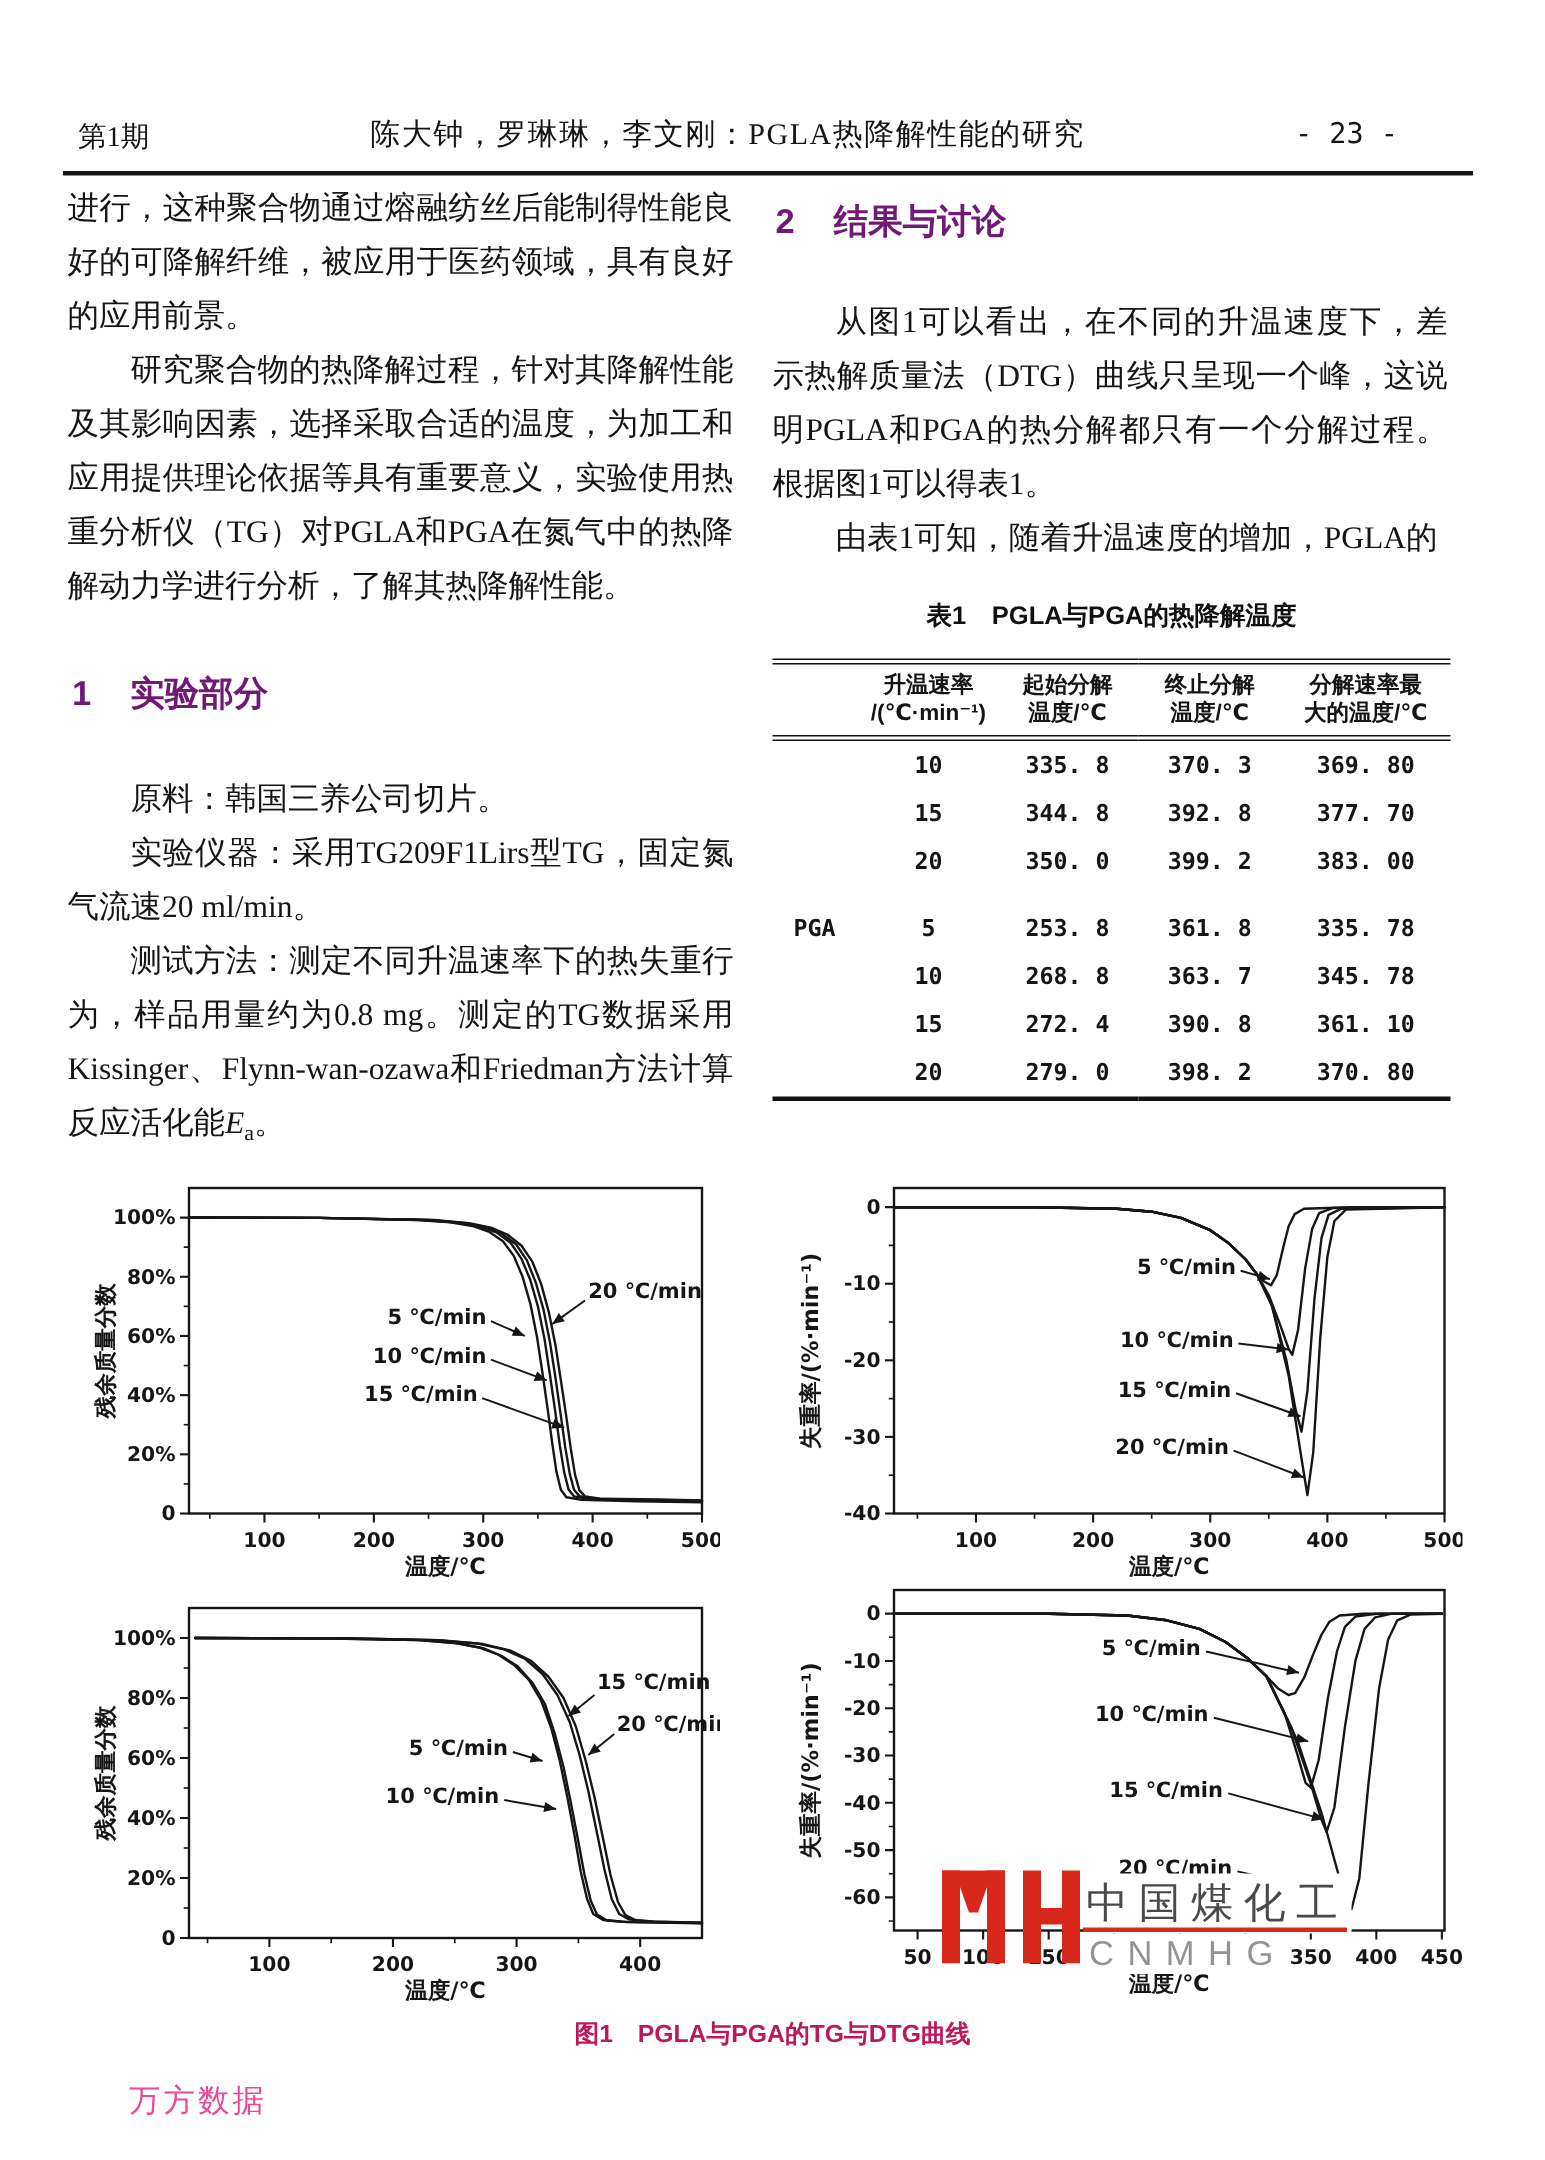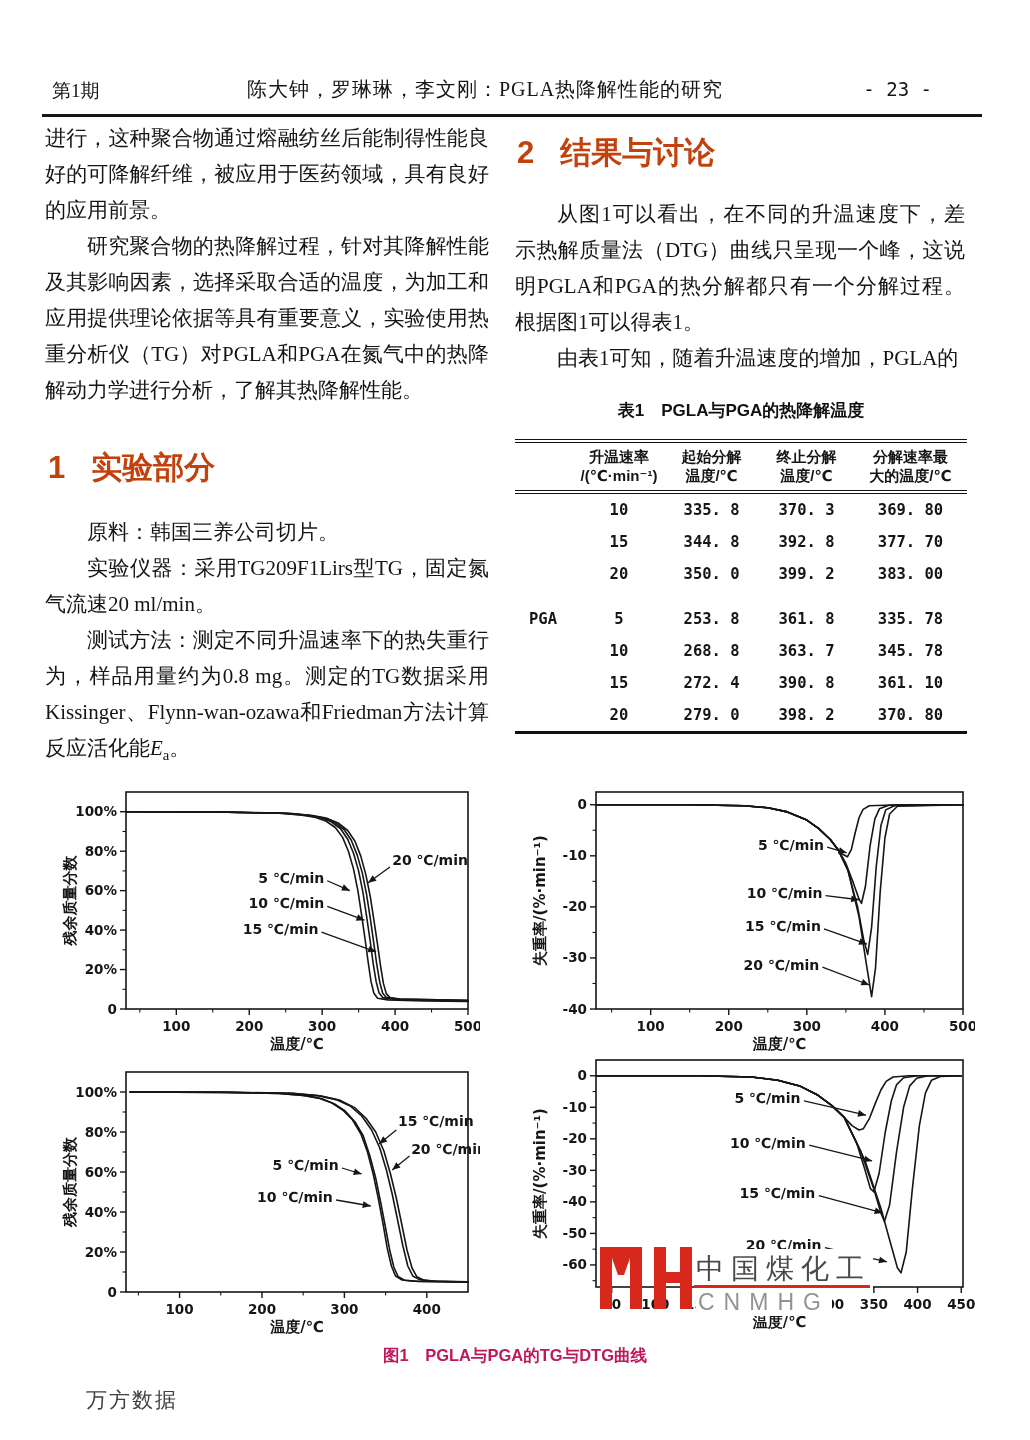--- a/index.html
+++ b/index.html
@@ -9,21 +9,21 @@
   .hdr-issue{position:absolute;left:52px;top:78px;font-size:19px;}
   .hdr-title{position:absolute;left:45px;top:76px;width:880px;text-align:center;font-size:20px;letter-spacing:1px;}
   .hdr-page{position:absolute;right:98px;top:78px;font-size:19px;font-family:"DejaVu Sans Mono",monospace;}
   .hdr-rule{position:absolute;left:42px;top:114px;width:940px;height:0;border-top:3px solid #161616;}
   
   .body-text{font-size:21px;line-height:36px;text-align:justify;}
   .body-text p{margin:0;text-indent:2em;}
   .body-text p.noindent{text-indent:0;}
   .col-intro{position:absolute;left:45px;top:120px;width:444px;}
   .sec-head{position:absolute;font-family:"Liberation Sans","DejaVu Sans",sans-serif;
-            font-weight:bold;font-size:31px;color:#c2410c;}
+            font-weight:bold;font-size:23px;color:#701a75;}
   .sec-head .sec-no{margin-right:26px;}
   .col-exp{position:absolute;left:45px;top:514px;width:444px;}
   .col-r-par{position:absolute;left:515px;top:196px;width:450px;font-family:Liberation Serif, serif;}
   .evar{font-style:italic;}
   sub{font-size:70%;}
   
   .tblwrap{position:absolute;left:515px;top:399px;width:452px;font-family:"Liberation Sans","DejaVu Sans",sans-serif;}
   .tbl-caption{text-align:center;font-size:17px;font-weight:bold;color:#111;margin-bottom:17px;}
   table.data{width:100%;border-collapse:collapse;border-top:4px double #111;border-bottom:3px solid #111;}
   table.data th{font-size:15px;font-weight:bold;padding:4px 0 5px 0;border-bottom:4px double #111;line-height:19px;vertical-align:middle;}
@@ -31,30 +31,30 @@
                 text-align:center;height:32px;padding:0;}
   table.data td.sample{text-align:left;padding-left:14px;}
   table.data tr.gap td{padding-top:13px;}
   
   .chart{position:absolute;}
   .chart svg{display:block;}
   
   .fig-caption{position:absolute;left:0;top:1345px;width:1030px;text-align:center;
                font-family:"Liberation Sans","DejaVu Sans",sans-serif;font-weight:bold;font-size:16.5px;color:#be185d;}
   
-  .wm{position:absolute;left:598px;top:1243px;width:292px;height:70px;text-align:right;}
+  .wm{position:absolute;left:626px;top:1243px;width:292px;height:70px;text-align:right;}
   .wm-logo{position:absolute;left:0;top:2px;}
   .wm-cn{position:absolute;left:96px;top:6px;font-family:"Liberation Sans","DejaVu Sans",sans-serif;
          font-size:28px;letter-spacing:7px;color:#4a4a4a;background:#fff;white-space:nowrap;padding:1px 2px;}
   .wm-rule{position:absolute;left:96px;top:42px;width:176px;height:3px;}
   .wm-en{position:absolute;left:98px;top:46px;font-family:"Liberation Sans","DejaVu Sans",sans-serif;
          font-size:23px;letter-spacing:9px;color:#939393;background:#fff;white-space:nowrap;padding:0 2px;}
   
   .footer{position:absolute;left:86px;top:1386px;font-family:"Liberation Sans","DejaVu Sans",sans-serif;
-          font-size:21px;color:#404040;letter-spacing:2px;}
+          font-size:21px;color:#ec4899;letter-spacing:2px;}
 </style>
 </head>
 <body>
 
 <div class="page">
 
   <div class="hdr-issue">第1期</div>
   <div class="hdr-title">陈大钟，罗琳琳，李文刚：PGLA热降解性能的研究</div>
   <div class="hdr-page">- 23 -</div>
   <div class="hdr-rule"></div>

